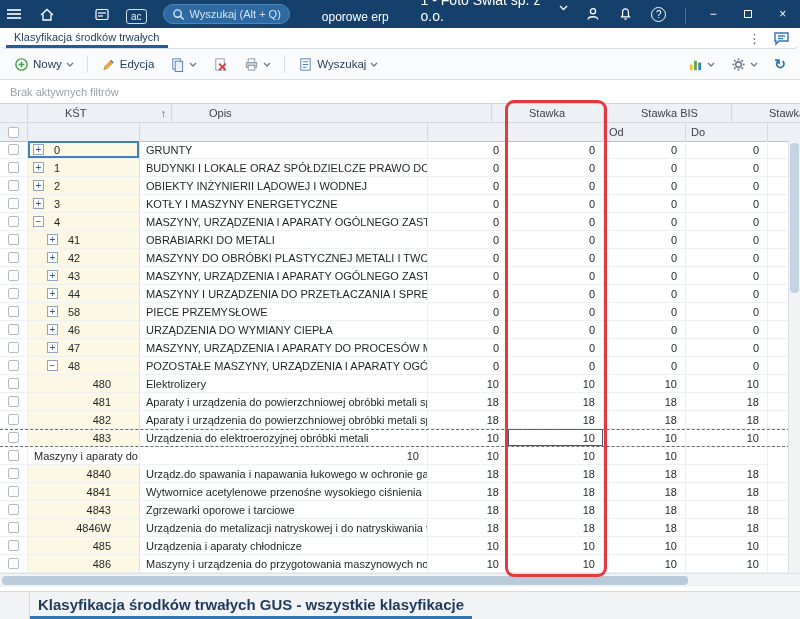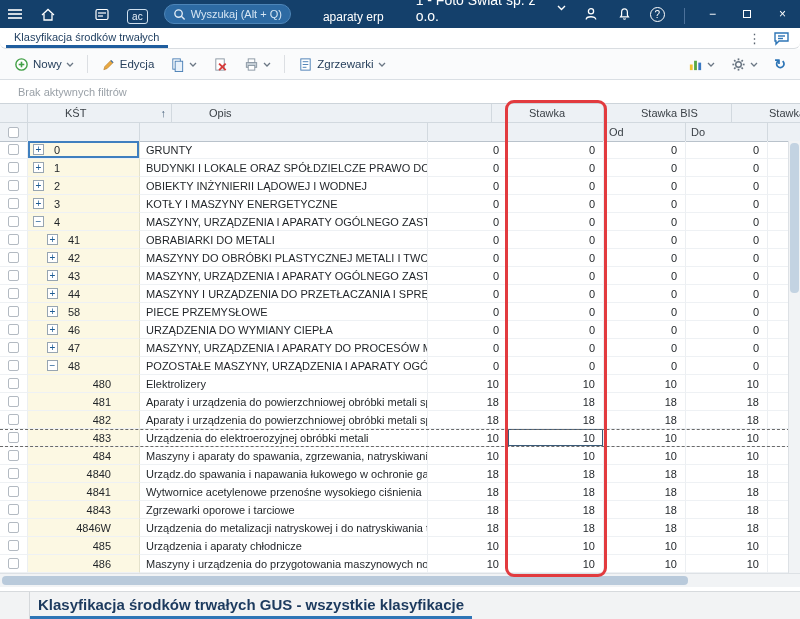--- a/index.html
+++ b/index.html
@@ -35,21 +35,21 @@
 
   
   .toolbar { height:31px; background:#fafbfc; border-bottom:1px solid #dadfe4;
              display:flex; align-items:center; padding:0 8px; gap:4px; }
   .tbtn { display:flex; align-items:center; gap:4px; padding:3px 6px; border:none; background:transparent;
           font-family:inherit; font-size:11.5px; color:#27405c; cursor:pointer; border-radius:3px; }
   .vsep { width:1px; height:18px; background:#dcdfe3; margin:0 3px; }
   .refresh-glyph { font-size:14px; font-weight:bold; color:#2e75b6; line-height:1; }
 
   
-  .filterbar { height:23px; display:flex; align-items:center; padding:0 18px;
+  .filterbar { height:23px; display:flex; align-items:center; padding:0 10px;
                font-size:11px; color:#9aa1a8; background:#fff; }
 
   
   .ghead { height:38px; background:#edf1f5; border-top:1px solid #cdd4da; font-size:11px; color:#3c4248; }
   .hrow { display:grid; height:19px; }
   .hrow1 { grid-template-columns:28px 112px 288px 80px 96px 164px 1fr; border-bottom:1px solid #d2d9df;gap:32px; }
   .hrow2 { grid-template-columns:28px 112px 288px 80px 96px 82px 82px 1fr; border-bottom:1px solid #b9c2cb; }
   .hcell { display:flex; align-items:center; padding:0 5px; border-right:1px solid #d2d9df;
            white-space:nowrap; overflow:hidden; }
   .hcell:last-child { border-right:none; }
@@ -130,21 +130,21 @@
     <div class="search">
       <span>
         <svg width="13" height="13" viewBox="0 0 14 14" fill="none" stroke="#dfeaf4" stroke-width="1.5">
             <circle cx="6" cy="6" r="4"></circle>
             <line x1="9" y1="9" x2="12.5" y2="12.5"></line>
           </svg>
       </span>
       <span class="s-ph">Wyszukaj (Alt + Q)</span>
     </div>
     <div class="spacer"></div>
-    <div class="brand">aparaty erp</div>
+    <div class="brand">oporowe erp</div>
     <div class="spacer"></div>
     <div class="company">
       <span>1 - Foto Świat sp. z o.o.</span>
       <span>
         <svg width="9" height="6" viewBox="0 0 9 6" fill="none" stroke="#fff" stroke-width="1.4">
             <polyline points="1,1 4.5,4.5 8,1"></polyline>
           </svg>
       </span>
     </div>
     <div class="tb-icon">
@@ -250,21 +250,21 @@
     <div class="vsep"></div>
     <button class="tbtn">
       <span>
         <svg width="15" height="15" viewBox="0 0 16 16">
             <rect x="3" y="2" width="10" height="12" fill="#fff" stroke="#4a7fb5"></rect>
             <line x1="5" y1="5" x2="11" y2="5" stroke="#4a7fb5"></line>
             <line x1="5" y1="8" x2="11" y2="8" stroke="#4a7fb5"></line>
             <line x1="5" y1="11" x2="9" y2="11" stroke="#4a7fb5"></line>
           </svg>
       </span>
-      <span>Zgrzewarki</span>
+      <span>Wyszukaj</span>
       <span>
           <svg width="8" height="5" viewBox="0 0 8 5" fill="none" stroke="#6b7785" stroke-width="1.3">
             <polyline points="1,1 4,4 7,1"></polyline>
           </svg>
         </span>
     </button>
     <div class="spacer"></div>
     <button class="tbtn">
       <span>
         <svg width="15" height="15" viewBox="0 0 16 16">
@@ -586,23 +586,20 @@
         <div class="cell num">10</div>
         <div class="cell num curcell">10</div>
         <div class="cell num">10</div>
         <div class="cell num">10</div>
         <div class="cell"></div>
       </div>
       <div class="trow lv2">
         <div class="cell cb-cell">
           <span class="cb"></span>
         </div>
-        <div class="cell kst-cell">
-          <span class="code">484</span>
-        </div>
         <div class="cell opis-cell">Maszyny i aparaty do spawania, zgrzewania, natryskiwania ora</div>
         <div class="cell num">10</div>
         <div class="cell num">10</div>
         <div class="cell num">10</div>
         <div class="cell num">10</div>
         <div class="cell"></div>
       </div>
       <div class="trow lv2">
         <div class="cell cb-cell">
           <span class="cb"></span>

